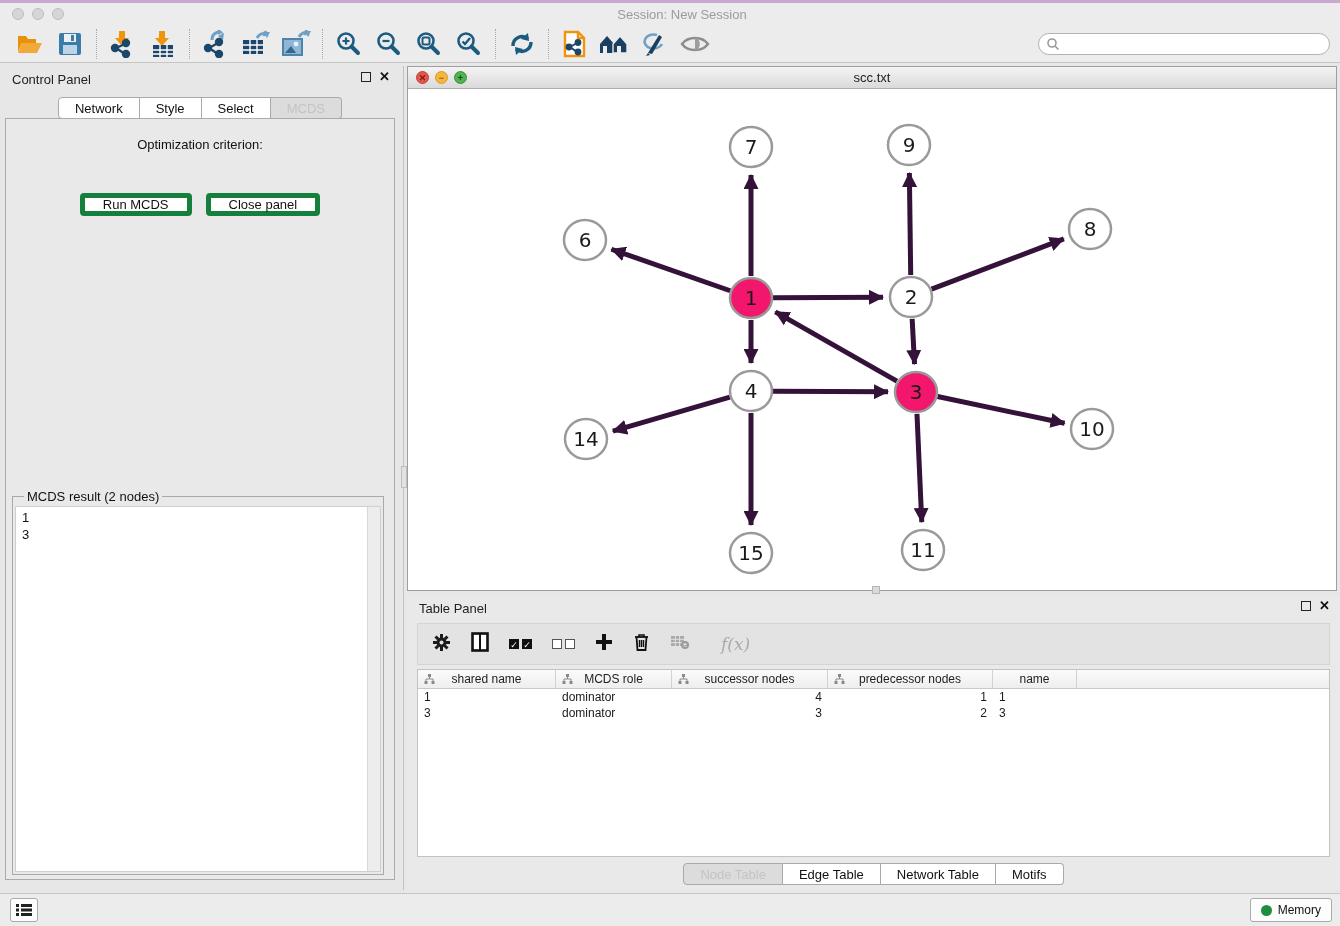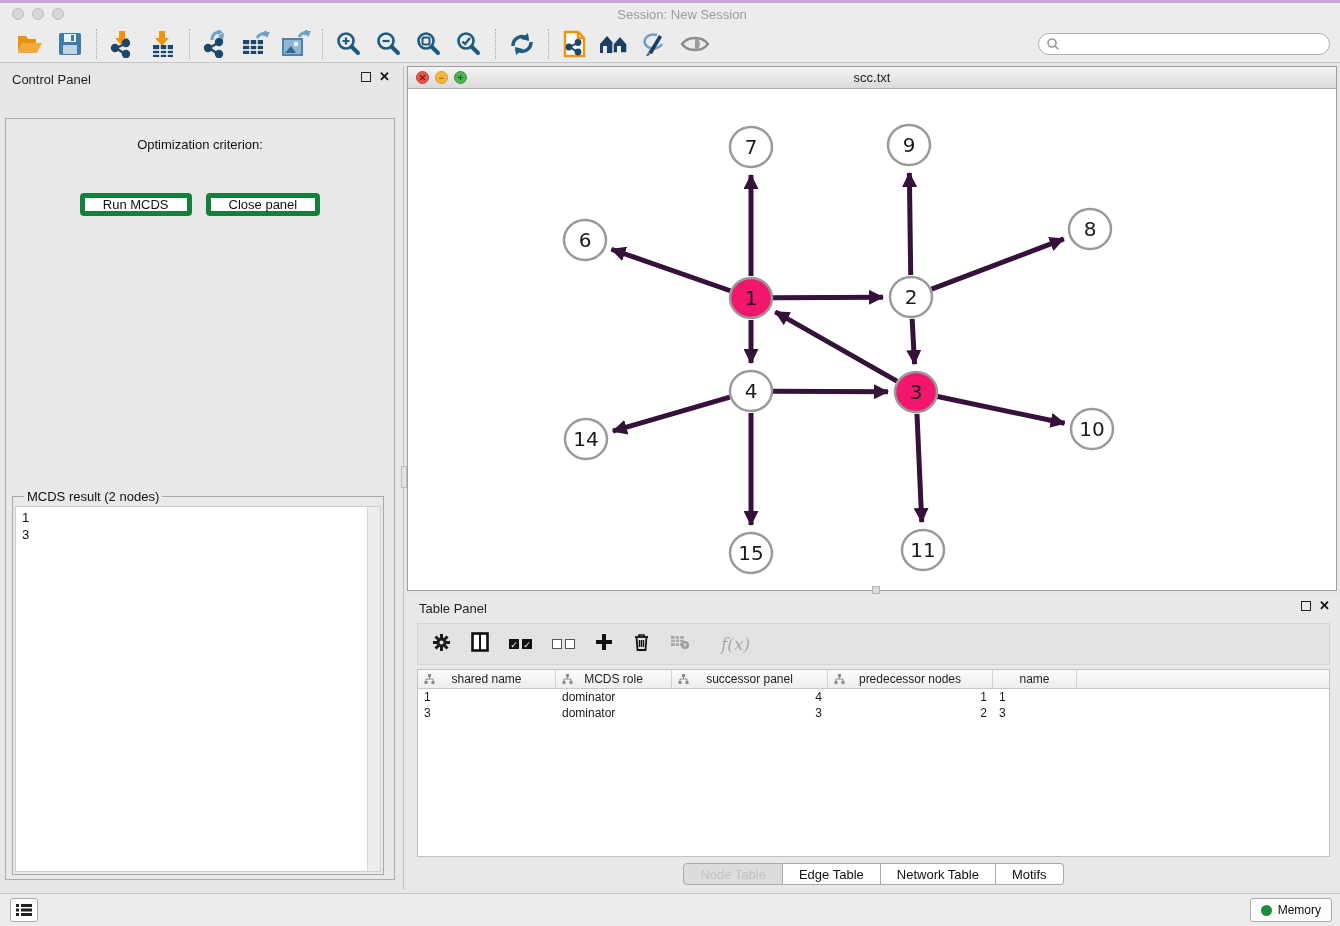--- a/index.html
+++ b/index.html
@@ -245,20 +245,26 @@
     <input placeholder="" style="">
   </div>
 </div>
 
 <div class="control-panel">
   <div class="cp-header">Control Panel</div>
   <div class="panel-ctrls">
     <span class="float-btn"></span>
     <span class="close-btn">✕</span>
   </div>
+  <div class="cp-tabs" id="cp-tabs">
+      <span class="seg first">Network</span>
+      <span class="seg">Style</span>
+      <span class="seg">Select</span>
+      <span class="seg last dimmed">MCDS</span>
+    </div>
   <div class="cp-content">
     <div class="opt-label">Optimization criterion:</div>
     <div class="btn-row">
       <span class="push-btn">Run MCDS</span>
       <span class="push-btn">Close panel</span>
     </div>
     <fieldset class="result-fieldset">
       <legend class="result-legend">MCDS result (2 nodes)</legend>
       <div class="result-box">
         <div class="result-text" id="result-text">1
@@ -437,21 +443,21 @@
         </div>
         <div class="tp-head-cell" style="width: 156px;">
           <svg class="h-icon" width="11" height="11" viewBox="0 0 11 11">
             <g fill="#8A8A8A">
               <rect x="4" y="0" width="3" height="3"></rect>
               <rect x="0.5" y="7" width="3" height="3"></rect>
               <rect x="7.5" y="7" width="3" height="3"></rect>
             </g>
             <path d="M5.5 3 v2 M5.5 5 H2 v2 M5.5 5 H9 v2" stroke="#8A8A8A" fill="none" stroke-width="1"></path>
           </svg>
-          <span>successor panel</span>
+          <span>successor nodes</span>
         </div>
         <div class="tp-head-cell" style="width: 165px;">
           <svg class="h-icon" width="11" height="11" viewBox="0 0 11 11">
             <g fill="#8A8A8A">
               <rect x="4" y="0" width="3" height="3"></rect>
               <rect x="0.5" y="7" width="3" height="3"></rect>
               <rect x="7.5" y="7" width="3" height="3"></rect>
             </g>
             <path d="M5.5 3 v2 M5.5 5 H2 v2 M5.5 5 H9 v2" stroke="#8A8A8A" fill="none" stroke-width="1"></path>
           </svg>

